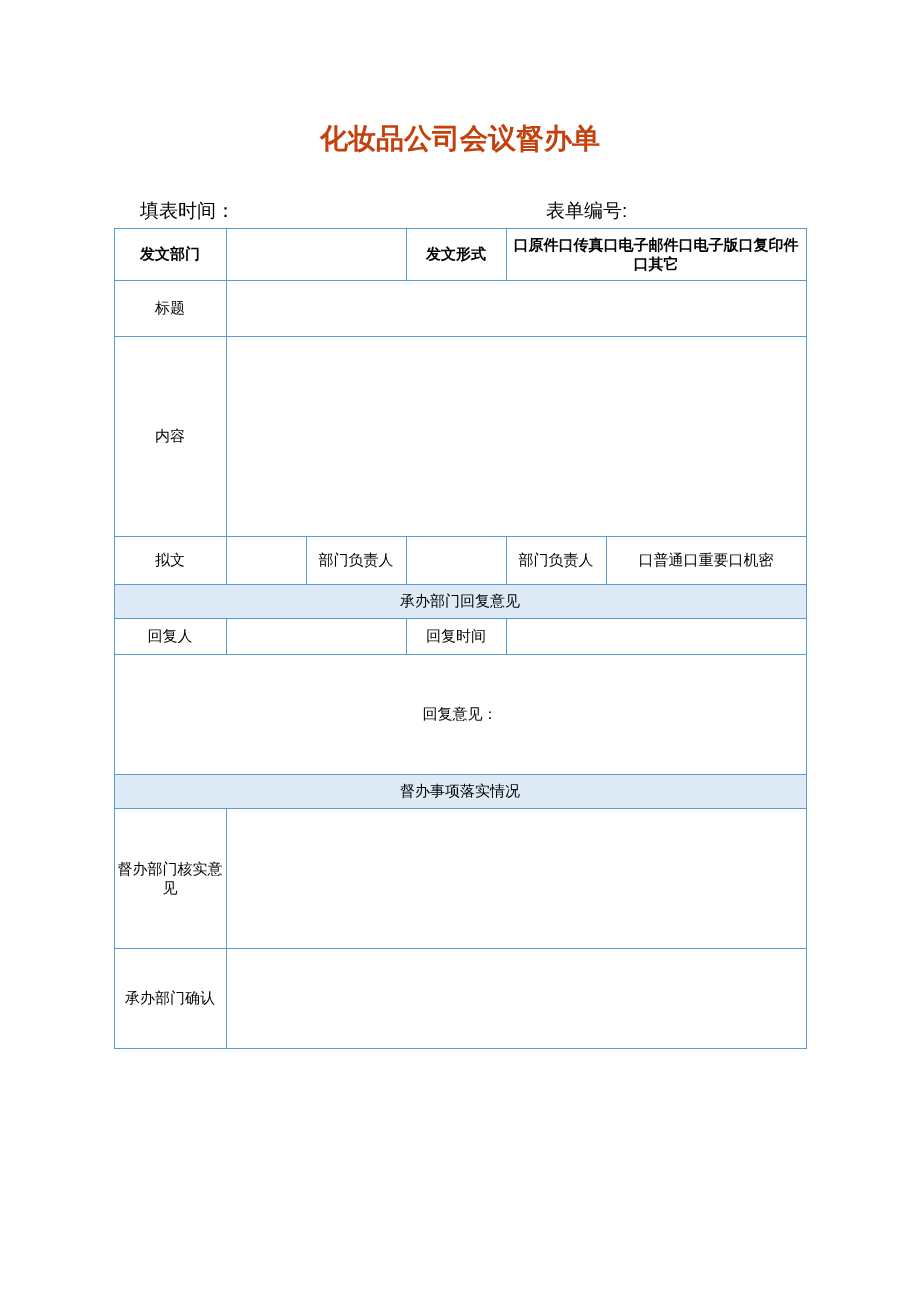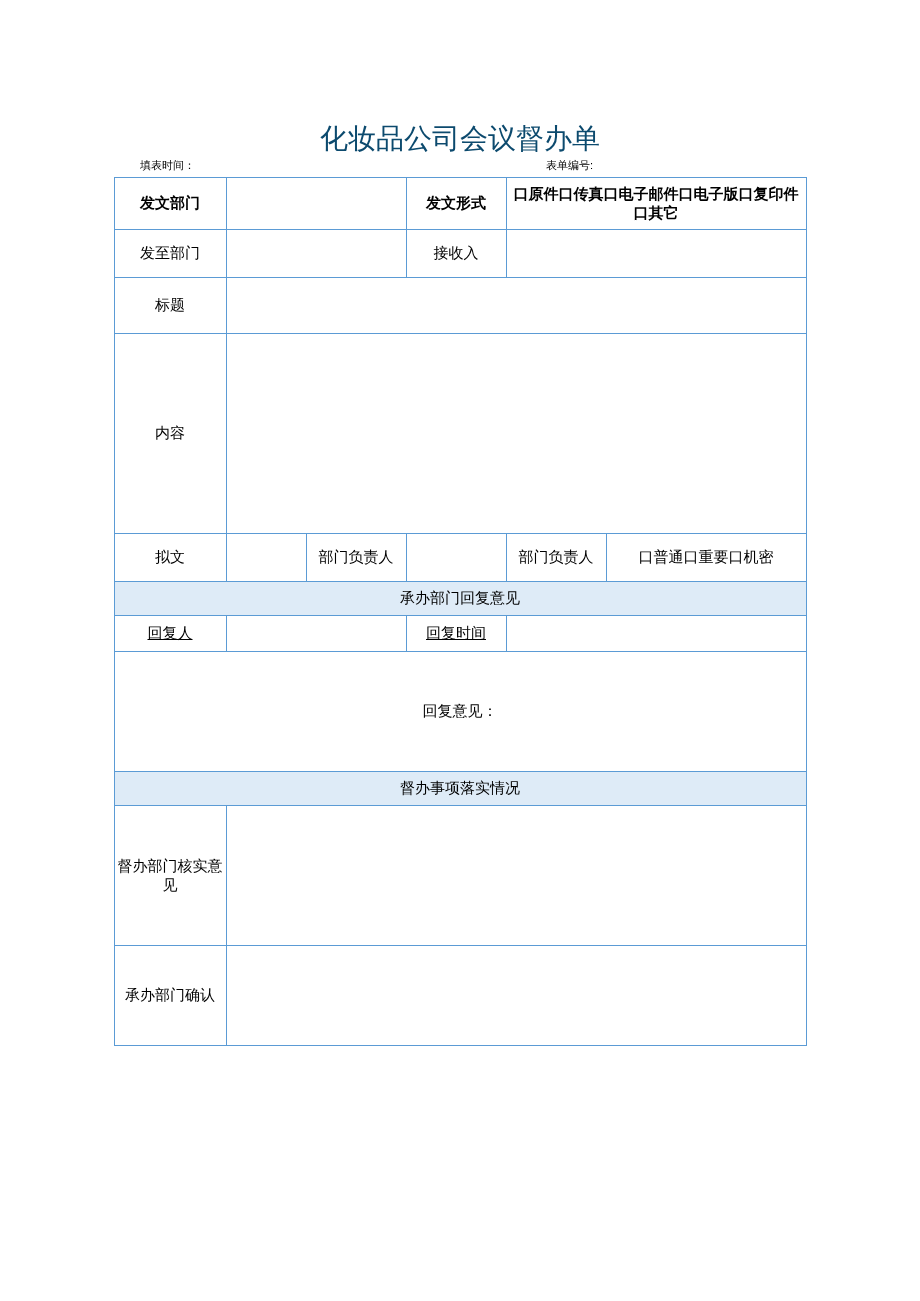--- a/index.html
+++ b/index.html
@@ -10,28 +10,29 @@
     body {
       background: #ffffff;
       font-family: "Microsoft YaHei", "SimSun", sans-serif;
       width: 920px;
       height: 1301px;
       padding-top: 120px;
     }
     .title {
       text-align: center;
       font-size: 28px;
-      font-weight: normal;
-      color: #0c4a6e;
+      font-weight: bold;
+      margin-bottom: 40px;
+      color: #c2410c;
     }
     .meta-row {
       width: 692px;
       margin: 0 auto 4px auto;
       display: flex;
-      font-size: 11px;
+      font-size: 19px;
       color: #000;
     }
     .meta-left {
       flex: 1;
       padding-left: 26px;
     }
     .meta-right {
       width: 260px;
       text-align: left;
     }
@@ -84,46 +85,40 @@
     <col class="col5">
     <col class="col6">
   </colgroup>
   <tbody>
       <tr style="height:52px;font-weight:bold;">
     <td>发文部门</td>
     <td colspan="2"></td>
     <td>发文形式</td>
     <td colspan="2">口原件口传真口电子邮件口电子版口复印件口其它</td>
   </tr>
-  <tr style="height:48px;">
-    <td>发至部门</td>
-    <td colspan="2"></td>
-    <td>接收入</td>
-    <td colspan="2"></td>
-  </tr>
   <tr style="height:56px;">
     <td>标题</td>
     <td colspan="5"></td>
   </tr>
   <tr style="height:200px;">
     <td>内容</td>
     <td colspan="5"></td>
   </tr>
   <tr style="height:48px;padding-left:39px;">
     <td>拟文</td>
     <td></td>
     <td>部门负责人</td>
     <td></td>
     <td>部门负责人</td>
     <td>口普通口重要口机密</td>
   </tr>
   <tr style="height:34px;">
     <td colspan="6" class="section-header">承办部门回复意见</td>
   </tr>
-  <tr style="height:36px;text-decoration:underline;">
+  <tr style="height:36px;">
     <td>回复人</td>
     <td colspan="2"></td>
     <td>回复时间</td>
     <td colspan="2"></td>
   </tr>
   <tr style="height:120px;">
     <td colspan="6" class="reply-opinion">回复意见：</td>
   </tr>
   <tr style="height:34px;">
     <td colspan="6" class="section-header">督办事项落实情况</td>

